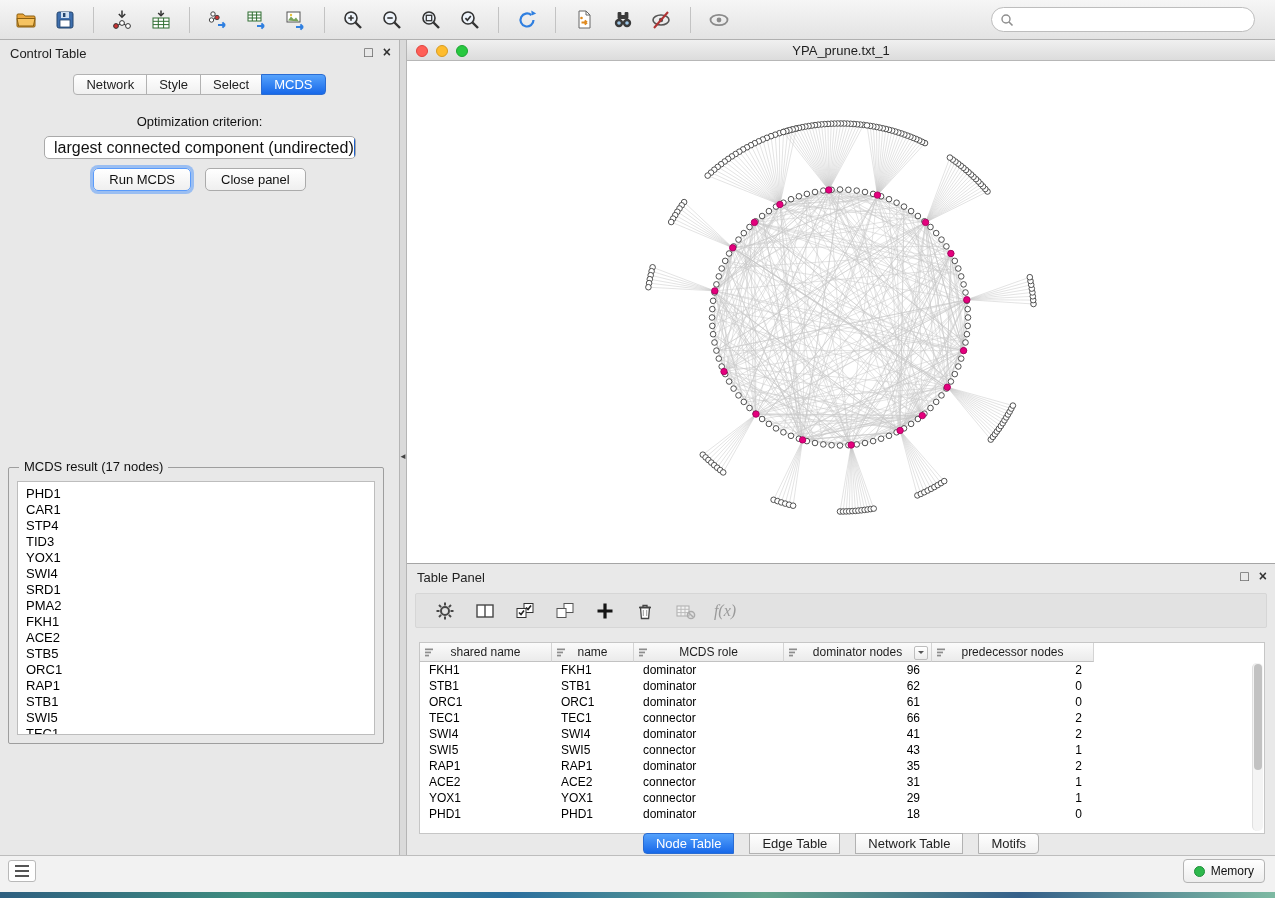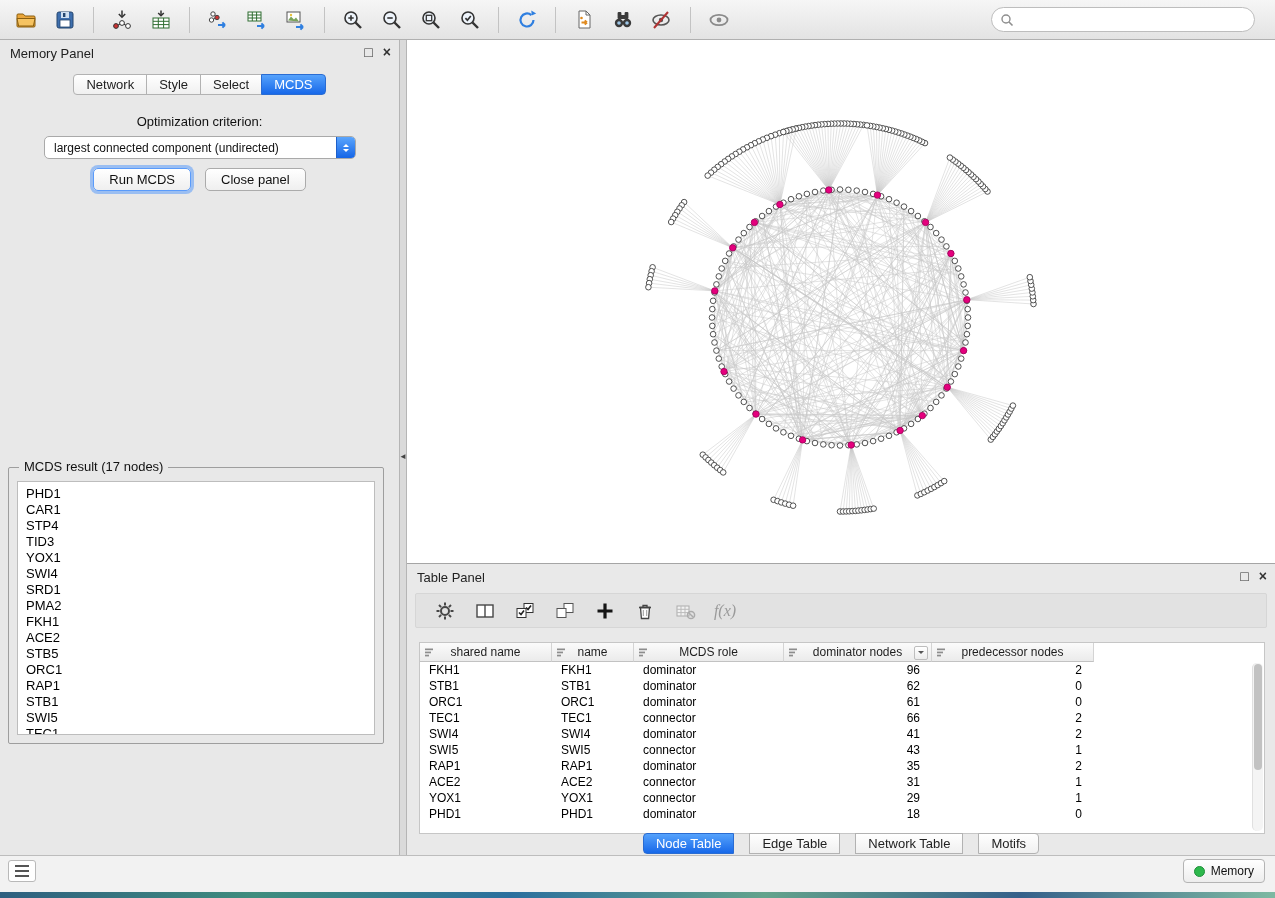--- a/index.html
+++ b/index.html
@@ -44,21 +44,21 @@
   }
   .seg:first-child { border-radius:4px 0 0 4px; margin-left:0; }
   .seg:last-child { border-radius:0 4px 4px 0; }
   .seg.active { background:linear-gradient(#55a2fc,#1768e9); color:#fff; border-color:#2a6cd2; }
   .opt-label { position:absolute; top:74px; left:0; right:0; text-align:center; font-size:13px; }
   .combo {
     position:absolute; top:96px; left:44px; width:312px; height:23px;
     background:#fff; border:1px solid #a9a9a9; border-radius:5px;
     display:flex; align-items:center; overflow:hidden;
   }
-  .combo-text { flex:1; padding-left:9px; font-size:12px; white-space:nowrap; }
+  .combo-text { flex:1; padding-left:9px; font-size:16px; white-space:nowrap; }
   .combo-step {
     width:19px; height:100%; background:linear-gradient(#5aa5fd,#1565e6);
     border-left:1px solid #1d5fc9; display:flex; flex-direction:column; align-items:center; justify-content:center; gap:2px;
   }
   .combo-step i { display:block; width:0; height:0; border:3.5px solid transparent; }
   .combo-step i.up { border-bottom-color:#fff; border-top-width:0; }
   .combo-step i.dn { border-top-color:#fff; border-bottom-width:0; }
   .btn-row { position:absolute; top:128px; left:0; right:0; display:flex; justify-content:center; gap:14px; }
   .btn {
     height:23px; padding:0 15px; font-size:13px; font-family:"Liberation Sans",sans-serif;
@@ -302,21 +302,21 @@
       <svg width="14" height="14" viewBox="0 0 14 14">
         <circle cx="6" cy="6" r="4" fill="none" stroke="#8e8e8e" stroke-width="1.4"></circle>
         <path d="M9 9l3.5 3.5" stroke="#8e8e8e" stroke-width="1.6"></path>
       </svg>
       <input placeholder="" style="">
     </div>
   </div>
 
   <div class="control-panel">
     <div class="panel-titlebar">
-      <span class="panel-title">Memory Panel</span>
+      <span class="panel-title">Control Table</span>
       <span class="panel-btns">
         <span>□</span>
         <span style="font-weight:bold">×</span>
       </span>
     </div>
     <div class="seg-tabs">
         <div class="seg">Network</div>
         <div class="seg">Style</div>
         <div class="seg">Select</div>
         <div class="seg active">MCDS</div>
@@ -355,20 +355,26 @@
           <div class="mcds-item">GCR1</div>
         </div>
     </div>
   </div>
 
   <div class="vsplit">
     <span class="collapse">◄</span>
   </div>
 
   <div class="net-view">
+    <div class="net-titlebar">
+      <span class="light red"></span>
+      <span class="light yellow"></span>
+      <span class="light green"></span>
+      <span class="net-title">YPA_prune.txt_1</span>
+    </div>
     <div class="net-canvas">
       <svg viewBox="0 0 868 501" preserveAspectRatio="xMidYMid meet">
           <g stroke="#9b9b9b" stroke-width="0.5" opacity="0.55">
             <line x1="372.9" y1="143.0" x2="389.4" y2="67.0"></line>
             <line x1="372.9" y1="143.0" x2="385.1" y2="68.0"></line>
             <line x1="372.9" y1="143.0" x2="380.8" y2="69.2"></line>
             <line x1="372.9" y1="143.0" x2="376.6" y2="70.4"></line>
             <line x1="372.9" y1="143.0" x2="372.4" y2="71.7"></line>
             <line x1="372.9" y1="143.0" x2="368.2" y2="73.2"></line>
             <line x1="372.9" y1="143.0" x2="364.0" y2="74.7"></line>

